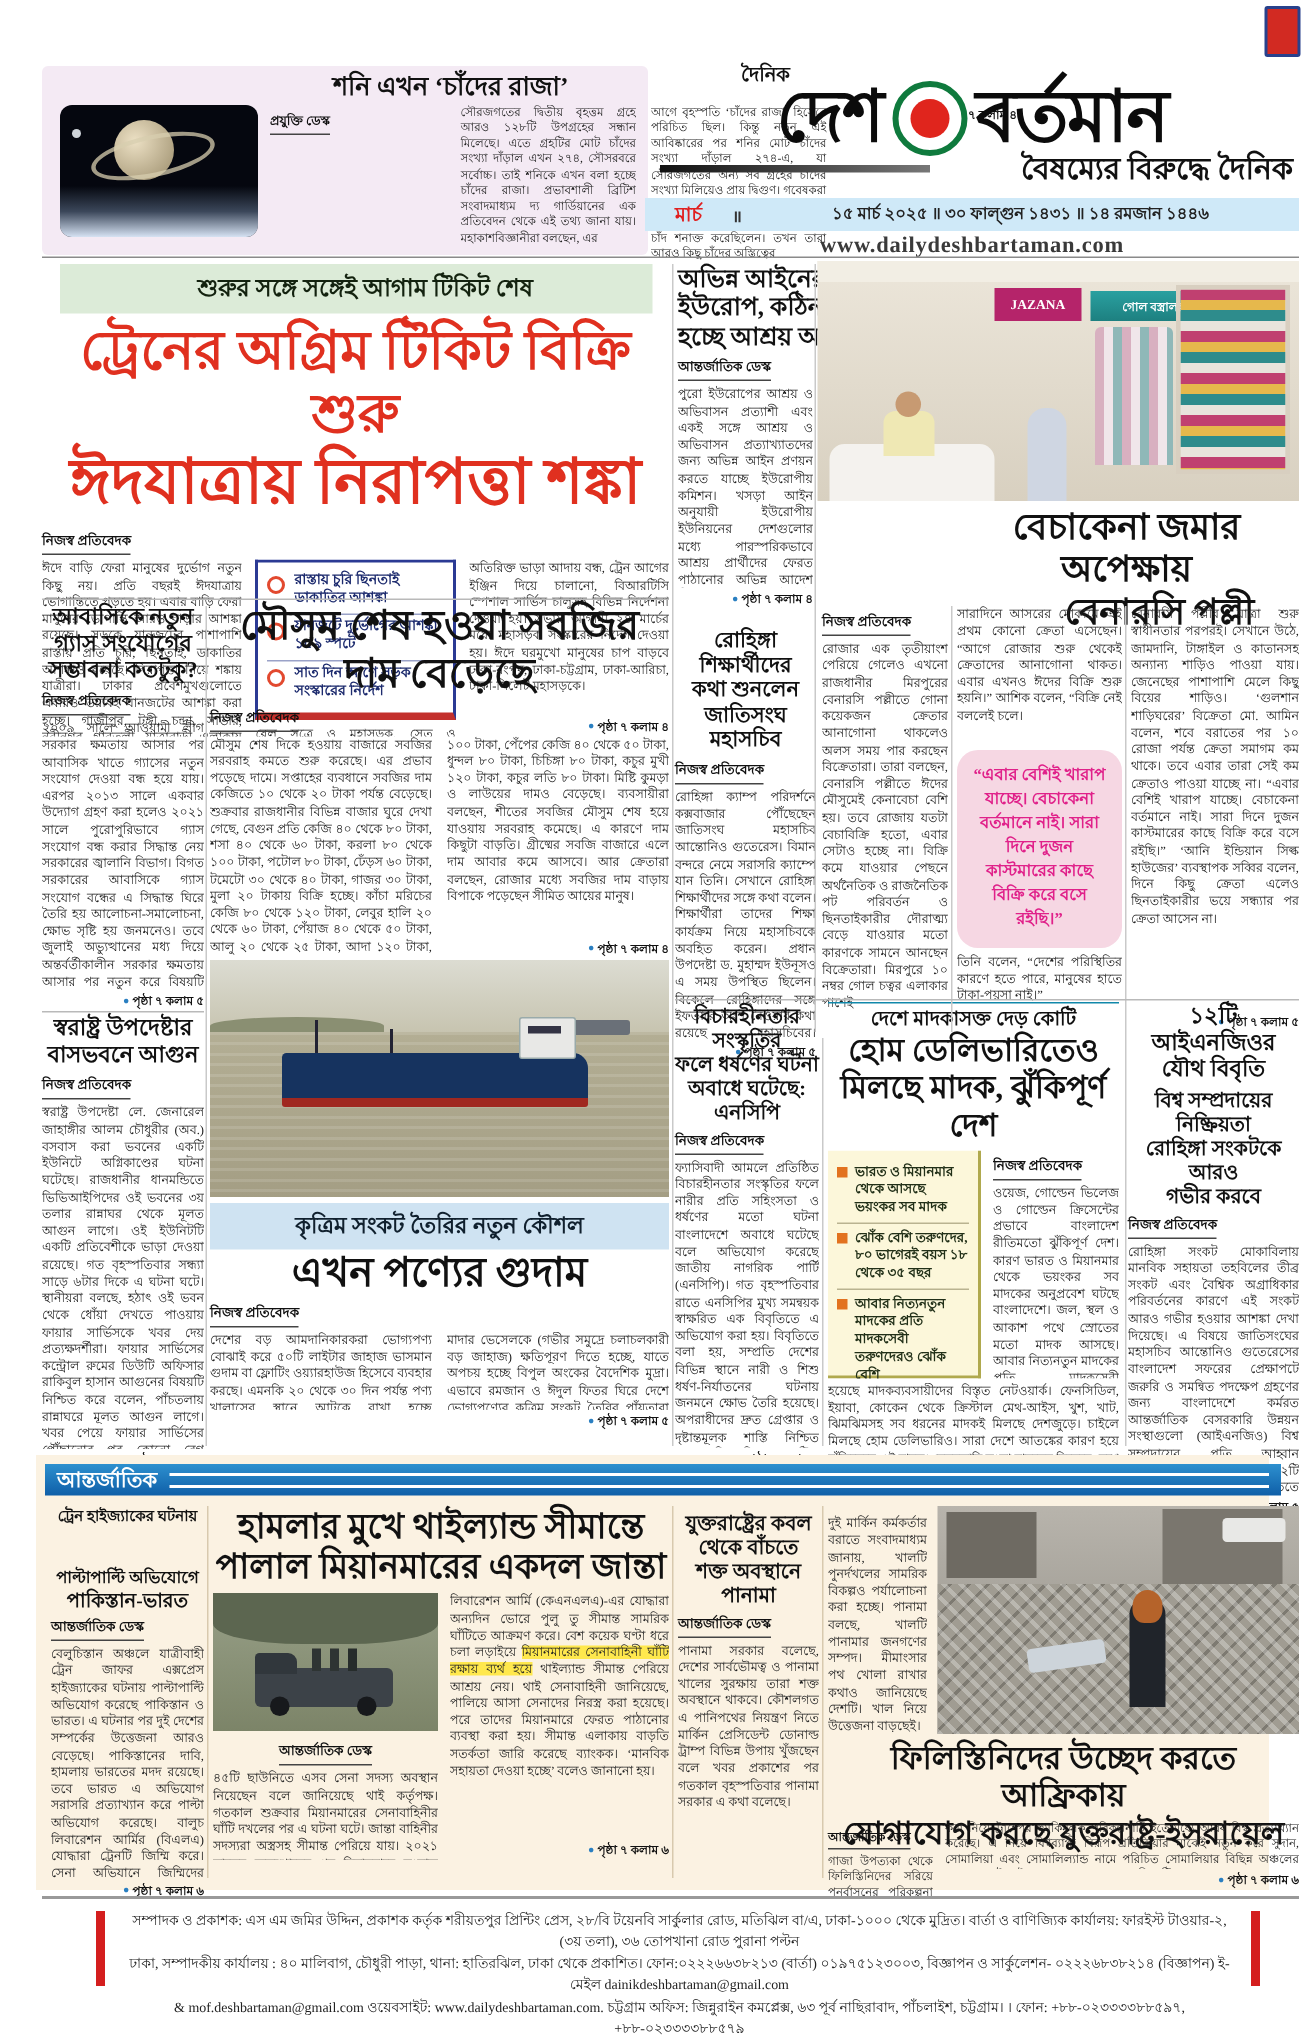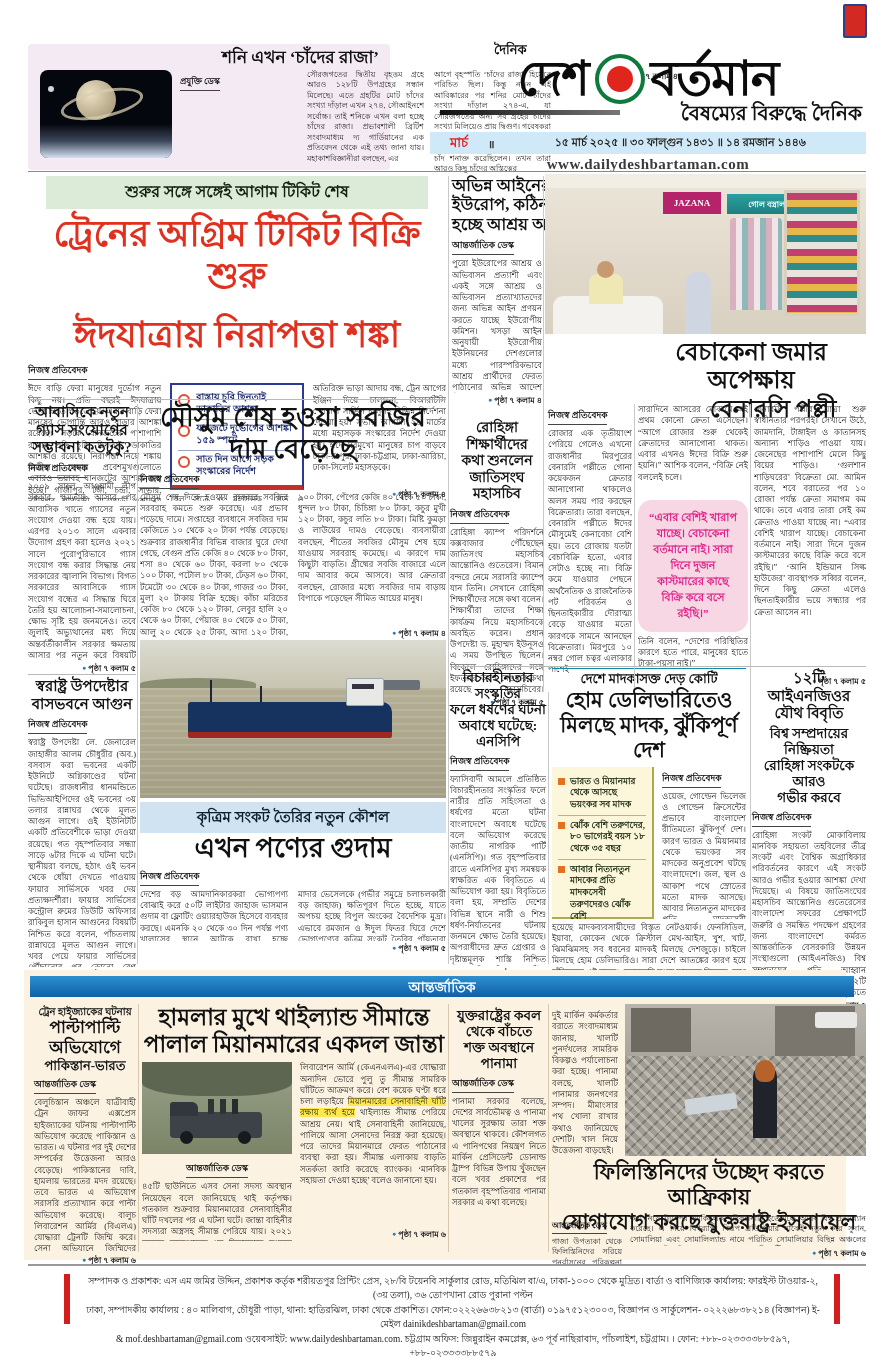--- a/index.html
+++ b/index.html
@@ -53,31 +53,31 @@
   .photo{position:absolute;overflow:hidden;background:#888;}
   .redbar{position:absolute;width:6px;background:#d41e1e;}
   .footline{font-size:9.3px;color:#222;text-align:center;line-height:1.55;}
   .signtxt{font-weight:bold;color:#fff;}
 </style>
 </head>
 <body>
 
 <div id="page">
 
-  <div class="abs" style="left:28px;top:44px;width:362px;height:126px;background:#f4eaf4;border-radius:4px;">
+  <div class="abs" style="left:28px;top:44px;width:404px;height:126px;background:#f4eaf4;border-radius:4px;">
     <div class="abs hl center" style="left:150px;top:4px;width:245px;font-size:17px;">শনি এখন ‘চাঁদের রাজা’</div>
     <div class="photo" style="left:12px;top:26px;width:132px;height:88px;border-radius:8px;background:#05070f;">
       <div class="abs" style="left:36px;top:10px;width:40px;height:40px;border-radius:50%;background:radial-gradient(circle at 35% 35%, #ece0c4, #9a8c6a);"></div>
       <div class="abs" style="left:20px;top:20px;width:78px;height:22px;border:3px solid rgba(215,205,175,0.75);border-radius:50%;transform:rotate(-12deg);"></div>
       <div class="abs" style="left:8px;top:16px;width:6px;height:6px;border-radius:50%;background:#cfd4da;"></div>
       <div class="abs" style="left:0;bottom:0;width:100%;height:34px;background:linear-gradient(to top, rgba(225,238,255,0.95), rgba(160,190,230,0.35), transparent);"></div>
     </div>
     <div class="abs" style="left:152px;top:26px;width:244px;height:96px;column-count:2;column-gap:10px;">
       <span class="byline" style="font-size:8.5px;">প্রযুক্তি ডেস্ক</span>
-      <div class="body" style="font-size:7.8px;">সৌরজগতের দ্বিতীয় বৃহত্তম গ্রহে আরও ১২৮টি উপগ্রহের সন্ধান মিলেছে। এতে গ্রহটির মোট চাঁদের সংখ্যা দাঁড়াল এখন ২৭৪, সৌআইনশে সর্বোচ্চ। তাই শনিকে এখন বলা হচ্ছে চাঁদের রাজা। প্রভাবশালী ব্রিটিশ সংবাদমাধ্যম দ্য গার্ডিয়ানের এক প্রতিবেদন থেকে এই তথ্য জানা যায়। মহাকাশবিজ্ঞানীরা বলছেন, এর</div>
+      <div class="body" style="font-size:7.8px;">সৌরজগতের দ্বিতীয় বৃহত্তম গ্রহে আরও ১২৮টি উপগ্রহের সন্ধান মিলেছে। এতে গ্রহটির মোট চাঁদের সংখ্যা দাঁড়াল এখন ২৭৪, সৌসরবরে সর্বোচ্চ। তাই শনিকে এখন বলা হচ্ছে চাঁদের রাজা। প্রভাবশালী ব্রিটিশ সংবাদমাধ্যম দ্য গার্ডিয়ানের এক প্রতিবেদন থেকে এই তথ্য জানা যায়। মহাকাশবিজ্ঞানীরা বলছেন, এর</div>
       <div class="body" style="font-size:7.8px;">আগে বৃহস্পতি ‘চাঁদের রাজা’ হিসেবে পরিচিত ছিল। কিন্তু নতুন এই আবিষ্কারের পর শনির মোট চাঁদের সংখ্যা দাঁড়াল ২৭৪-এ, যা সৌরজগতের অন্য সব গ্রহের চাঁদের সংখ্যা মিলিয়েও প্রায় দ্বিগুণ। গবেষকরা এর আগে কানাডা-ফ্রান্স-হাওয়াই টেলিস্কোপ ব্যবহার করে শনির ৬৫টি চাঁদ শনাক্ত করেছিলেন। তখন তারা আরও কিছু চাঁদের অস্তিত্বের</div>
       <div class="pageref"><span class="dot">●</span> <span>পৃষ্ঠা ৭ কলাম ৪</span></div>
     </div>
   </div>
 
   <div class="abs" style="left:430px;top:42px;width:436px;height:128px;">
     <div class="abs hl" style="left:64px;top:0;font-size:13px;">দৈনিক</div>
     <div class="abs logo-row" style="left:0;top:12px;width:100%;">
       <span>দেশ</span>
       <span class="logo-circle">
@@ -92,23 +92,23 @@
       <span style="color:#333;">॥</span>
       <span style="flex:1;text-align:center;">১৫ মার্চ ২০২৫ ॥ ৩০ ফাল্গুন ১৪৩১ ॥ ১৪ রমজান ১৪৪৬</span>
     </div>
     <div class="abs center" style="left:0;top:114px;width:100%;font-weight:bold;font-size:15px;color:#3a3a3a;letter-spacing:0.5px;">www.dailydeshbartaman.com</div>
   </div>
   <div class="abs" style="left:843px;top:4px;width:20px;height:30px;background:#d22a22;border:2px solid #28418c;border-radius:2px;"></div>
 
   <div class="hline" style="left:28px;top:171px;width:838px;border-top:1.5px solid #8a8a8a;"></div>
 
   <div class="abs" style="left:28px;top:176px;width:418px;">
-    <div class="kicker-green" style="width:382px;margin:0 auto;">শুরুর সঙ্গে সঙ্গেই আগাম টিকিট শেষ</div>
+    <div class="kicker-green" style="width:382px;margin:0 auto;padding-left:13px;">শুরুর সঙ্গে সঙ্গেই আগাম টিকিট শেষ</div>
     <div class="hl center" style="font-size:36px;color:#e0301f;margin-top:4px;">ট্রেনের অগ্রিম টিকিট বিক্রি শুরু</div>
-    <div class="hl center" style="font-size:36px;color:#e0301f;margin-top:16px;">ঈদযাত্রায় নিরাপত্তা শঙ্কা</div>
+    <div class="hl center" style="font-size:42px;color:#e0301f;">ঈদযাত্রায় নিরাপত্তা শঙ্কা</div>
     <div style="margin-top:3px;"><span class="byline">নিজস্ব প্রতিবেদক</span></div>
     <div style="display:flex;gap:9px;height:118px;overflow:hidden;">
       <div class="body" style="flex:1;">ঈদে বাড়ি ফেরা মানুষের দুর্ভোগ নতুন কিছু নয়। প্রতি বছরই ঈদযাত্রায় ভোগান্তিতে পড়তে হয়। এবার বাড়ি ফেরা মানুষের ভোগান্তি আরও বাড়ার আশঙ্কা রয়েছে। সড়কে যানজটের পাশাপাশি রাস্তায় প্রতি চুরি, ছিনতাই, ডাকাতির আশঙ্কাও রয়েছে। নিরাপত্তা নিয়ে শঙ্কায় যাত্রীরা। ঢাকার প্রবেশমুখগুলোতে এবারও ভয়াবহ যানজটের আশঙ্কা করা হচ্ছে। গাজীপুর, টঙ্গী, চন্দ্রা, সাভার, নবীনগর, গাবতলী, যাত্রাবাড়ী এলাকায় যানজট ভোগাতে পারে ঘরমুখো মানুষকে।</div>
       <div style="flex:1;overflow:hidden;">
         <div class="bulletbox">
           <div class="bulletrow">
               <span class="bcirc"></span>
               <span class="btext">রাস্তায় চুরি ছিনতাই ডাকাতির আশঙ্কা</span>
             </div>
           <div class="bulletrow">
@@ -283,28 +283,28 @@
   <div class="vline" style="left:543px;top:176px;height:512px;"></div>
   <div class="vline" style="left:137px;top:404px;height:560px;"></div>
   <div class="vline" style="left:634px;top:404px;height:284px;"></div>
   <div class="vline" style="left:750px;top:404px;height:560px;"></div>
   <div class="vline" style="left:548px;top:692px;height:272px;"></div>
   <div class="hline" style="left:28px;top:399px;width:418px;"></div>
   <div class="hline" style="left:28px;top:674px;width:108px;"></div>
   <div class="hline" style="left:450px;top:666px;width:416px;"></div>
 
   <div class="abs intl-bg" style="left:24px;top:970px;width:822px;height:290px;">
-    <div class="intl-bar" style="position:absolute;left:6px;top:6px;width:808px;height:21px;flex-direction:column;">
+    <div class="intl-bar" style="position:absolute;left:6px;top:6px;width:808px;height:21px;">
       <span>আন্তর্জাতিক</span>
       <span class="dbl"></span>
     </div>
 
     <div class="abs" style="left:10px;top:36px;width:102px;">
       <div class="hl center" style="font-size:10px;">ট্রেন হাইজ্যাকের ঘটনায়</div>
-      <div class="hl center" style="font-size:17px;">পাল্টাপাল্টি অভিযোগে</div>
+      <div class="hl center" style="font-size:11px;margin-top:28px;">পাল্টাপাল্টি অভিযোগে</div>
       <div class="hl center" style="font-size:13px;">পাকিস্তান-ভারত</div>
       <div><span class="byline">আন্তর্জাতিক ডেস্ক</span></div>
       <div class="body" style="height:156px;">বেলুচিস্তান অঞ্চলে যাত্রীবাহী ট্রেন জাফর এক্সপ্রেস হাইজ্যাকের ঘটনায় পাল্টাপাল্টি অভিযোগ করেছে পাকিস্তান ও ভারত। এ ঘটনার পর দুই দেশের সম্পর্কের উত্তেজনা আরও বেড়েছে। পাকিস্তানের দাবি, হামলায় ভারতের মদদ রয়েছে। তবে ভারত এ অভিযোগ সরাসরি প্রত্যাখ্যান করে পাল্টা অভিযোগ করেছে। বালুচ লিবারেশন আর্মির (বিএলএ) যোদ্ধারা ট্রেনটি জিম্মি করে। সেনা অভিযানে জিম্মিদের উদ্ধার করা হয়। অভিযানে ৩৩ হামলাকারী নিহত হয়। নিহত হন সেনা সদস্যরাও। ঘটনার তদন্ত চলছে বলে জানিয়েছে ইসলামাবাদ।</div>
       <div class="pageref"><span class="dot">●</span> <span>পৃষ্ঠা ৭ কলাম ৬</span></div>
     </div>
 
     <div class="abs" style="left:118px;top:34px;width:304px;">
       <div class="hl center" style="font-size:23px;">হামলার মুখে থাইল্যান্ড সীমান্তে</div>
       <div class="hl center" style="font-size:23px;">পালাল মিয়ানমারের একদল জান্তা</div>
       <div style="display:flex;gap:8px;margin-top:4px;">

